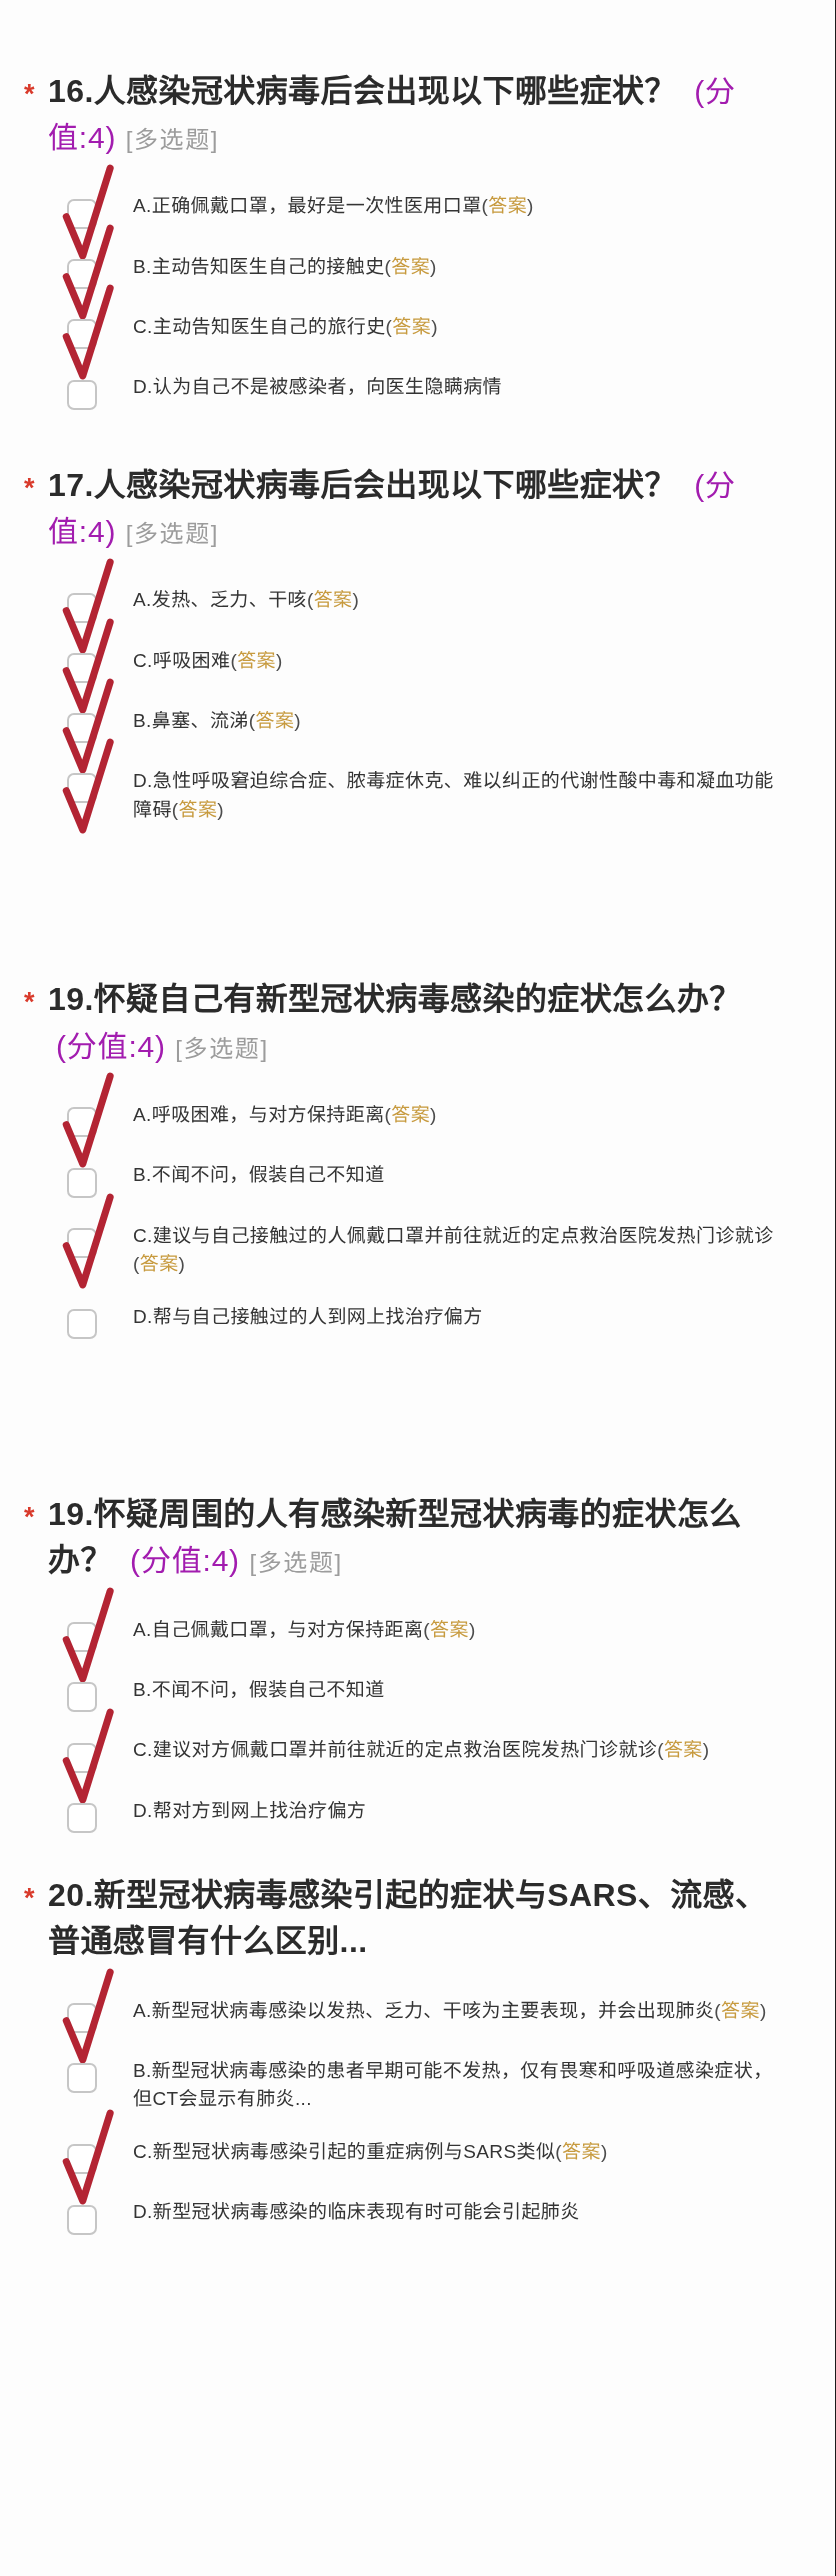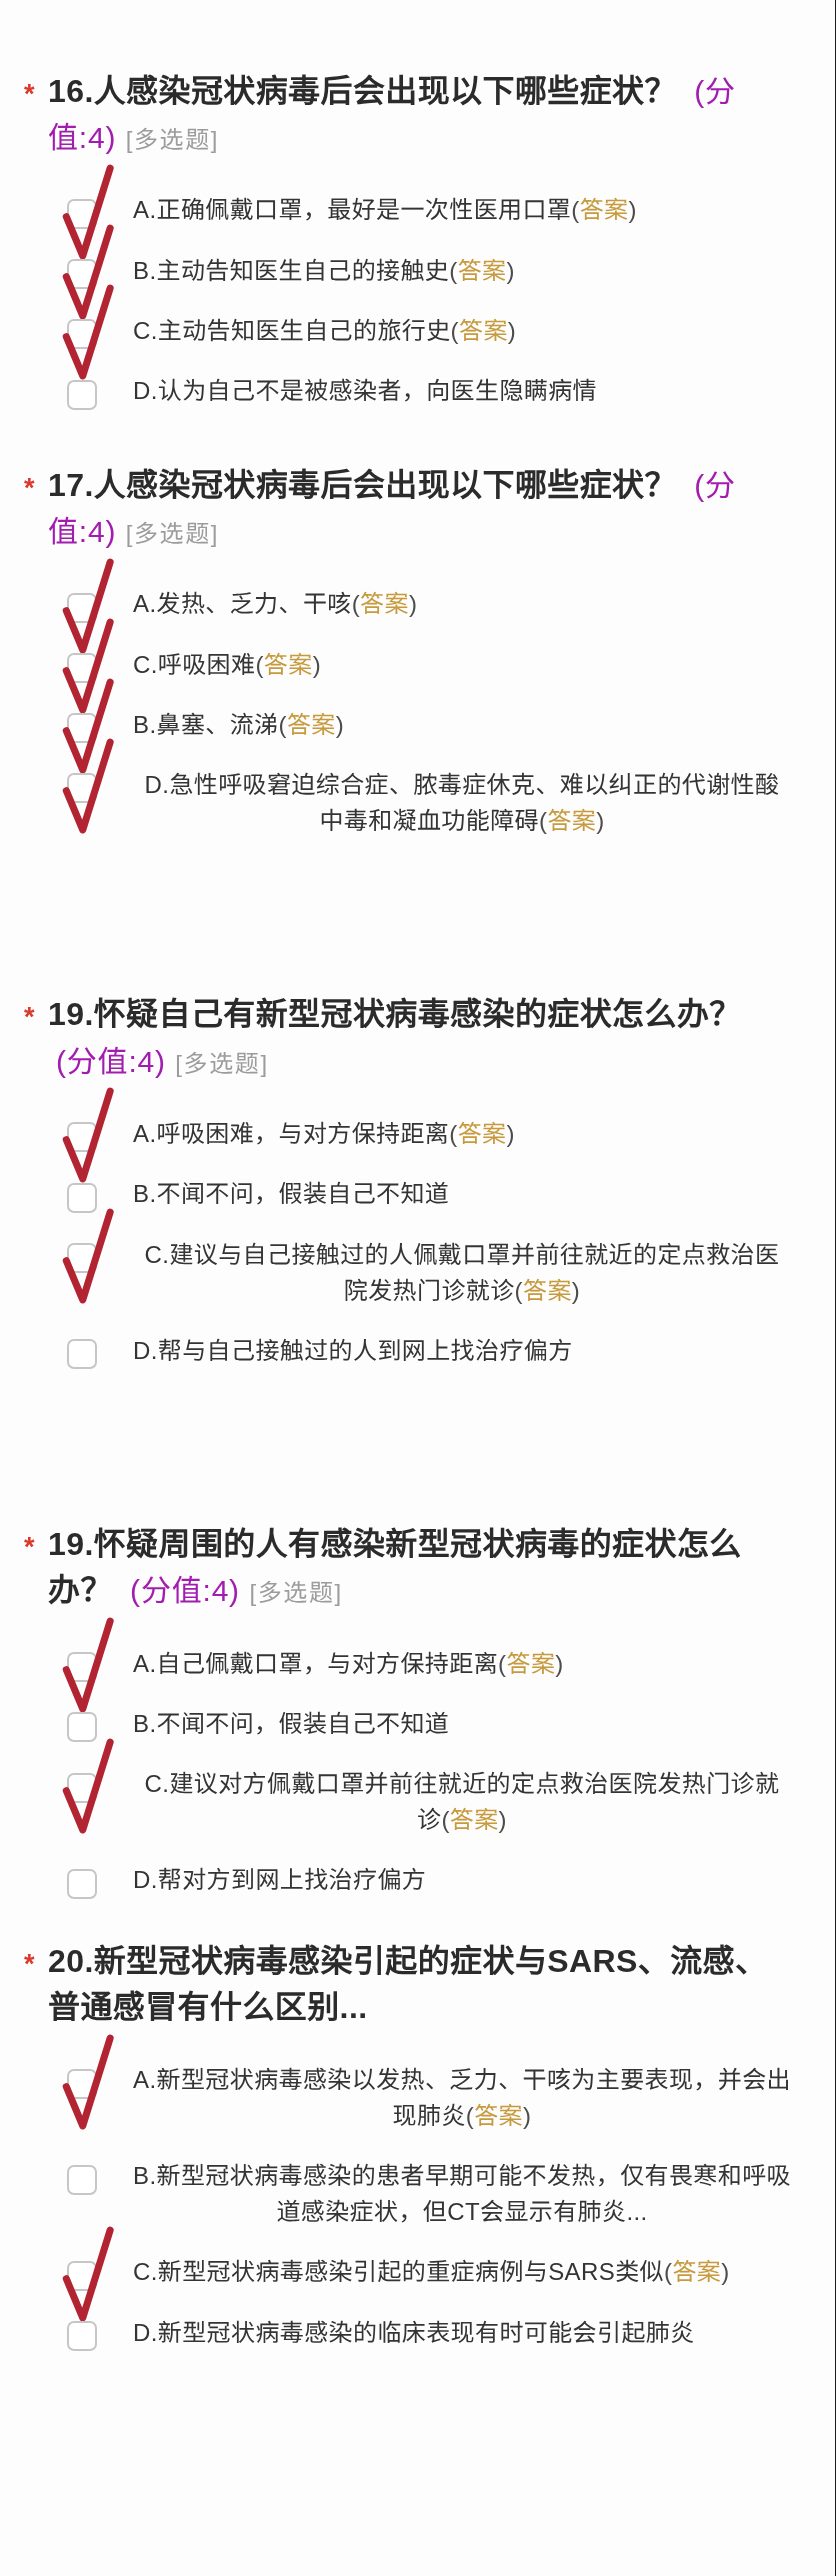--- a/index.html
+++ b/index.html
@@ -77,27 +77,26 @@
     background:#ffffff;
     box-sizing:border-box;
   }
   .checkmark{
     position:absolute;
     left:-9.5px; top:-41px;
     width:58px; height:104px;
     pointer-events:none;
   }
   .option-text{
-    font-size:24px;
+    font-size:19px;
     line-height:1.5;
     color:#343434;
     margin-left:36px;
     max-width:669px;
     letter-spacing:0.4px;
-    text-align:center;
   }
   .answer-tag .paren{color:#4c4c4c;}
   .answer-tag .gold{color:#c79a3e;}
 </style>
 </head>
 <body>
 
 <div class="page">
 
   <section class="question">

